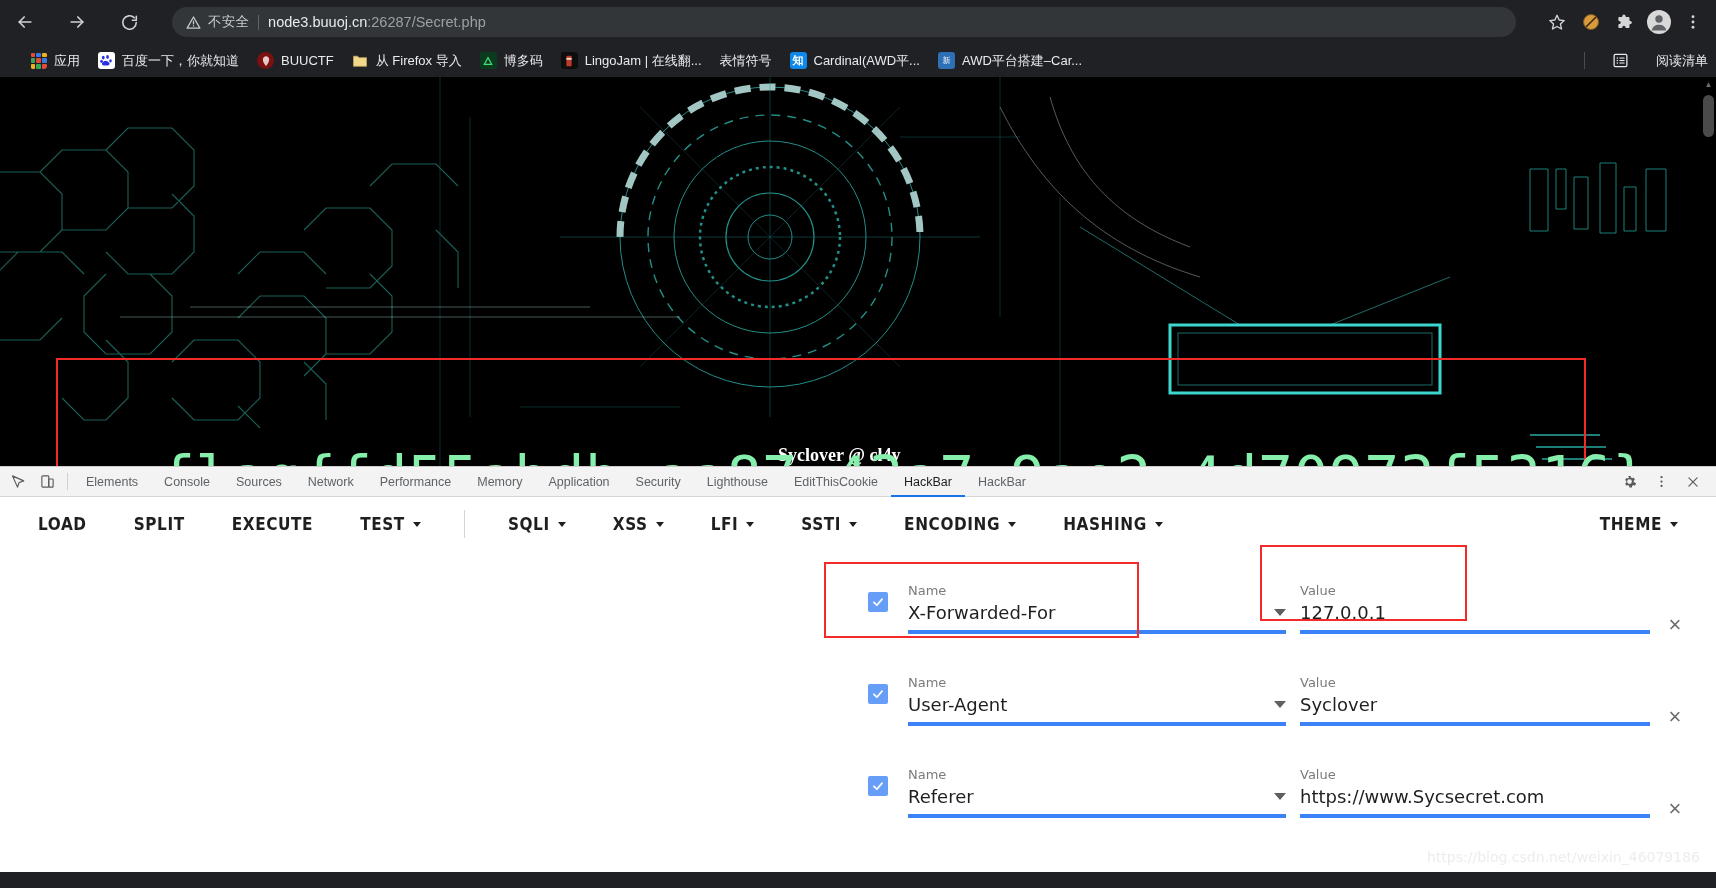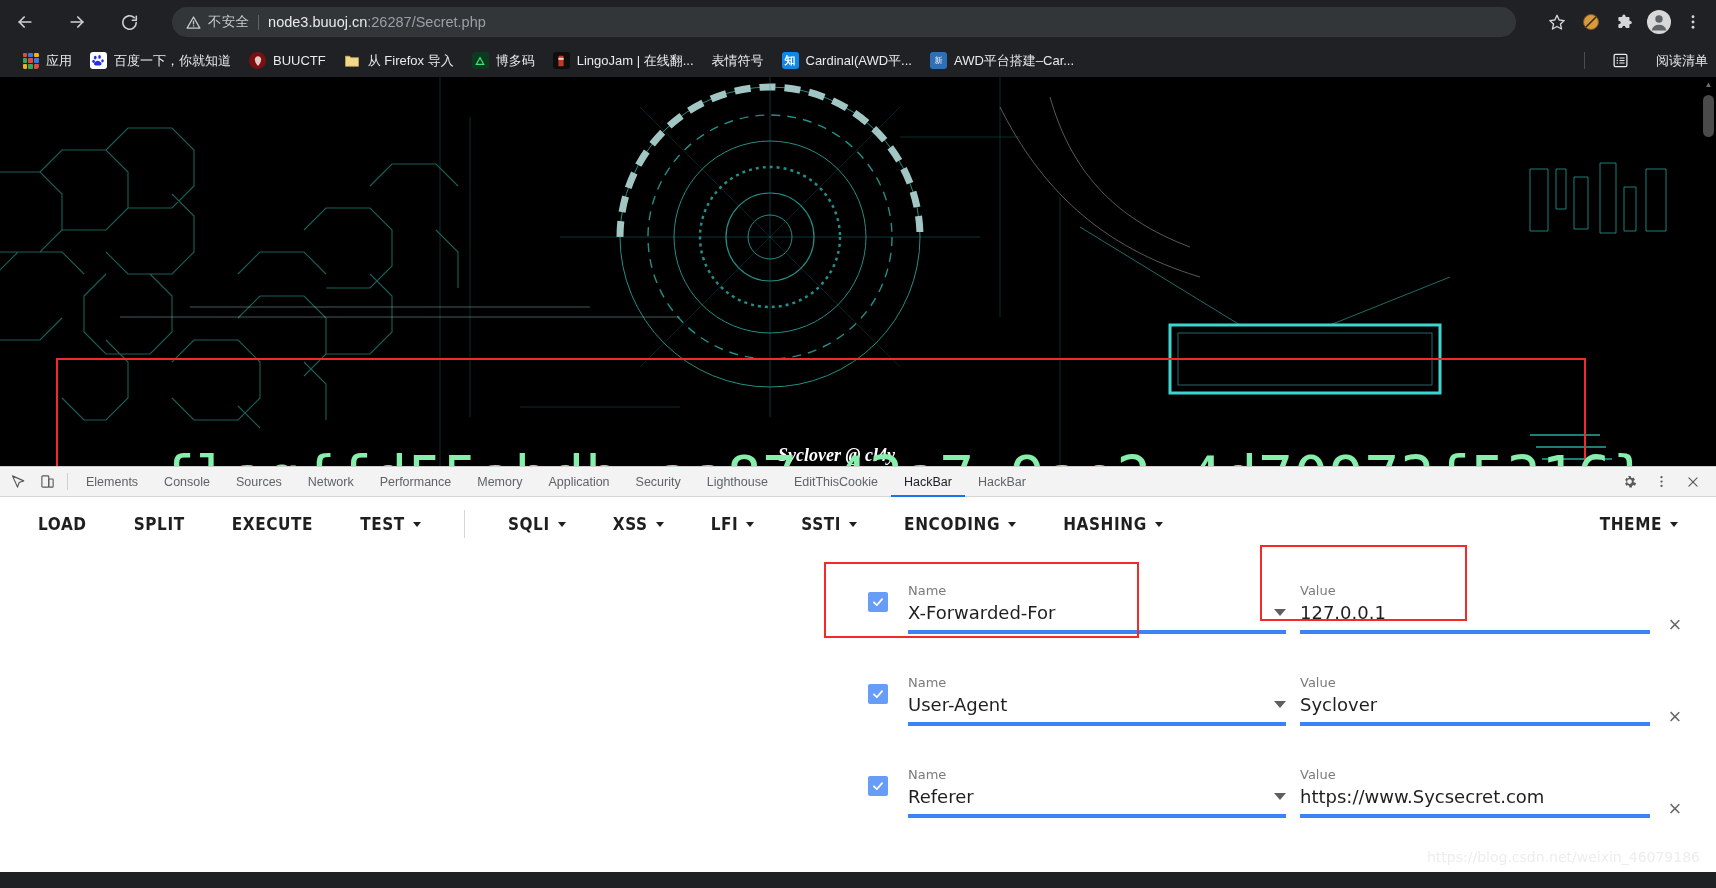--- a/index.html
+++ b/index.html
@@ -41,21 +41,21 @@
   .url b { color: #e8eaed; font-weight: 400; }
   .tb-right { display: flex; align-items: center; gap: 4px; flex: 0 0 auto; }
   .tb-ico {
     width: 30px; height: 30px; display: flex;
     align-items: center; justify-content: center; color: #d4d6d8;
   }
 
   
   .bookmarks {
     height: 33px; display: flex; align-items: center;
-    padding: 0 13px; background: #202124; position: relative;
+    padding: 0 21px; background: #202124; position: relative;
   }
   .bm {
     display: flex; align-items: center; gap: 7px;
     padding: 3px 9px; border-radius: 4px; flex: 0 0 auto;
     max-width: 210px;
   }
   .bm-label {
     font-size: 13px; color: #e8eaed; white-space: nowrap;
     overflow: hidden; text-overflow: ellipsis;
   }
@@ -101,21 +101,21 @@
     border: 2.2px solid #f22a2a; pointer-events: none;
   }
   .flagtext {
     position: absolute; left: 160px; top: 372px;
     font-family: "DejaVu Sans Mono", monospace;
     font-size: 58px; color: #86efac; letter-spacing: .5px;
     white-space: nowrap; line-height: 1;
   }
   .syclover {
     position: absolute; left: 778px; top: 368px;
-    font-family: "Liberation Serif", serif; font-style: italic;
+    font-family: "Liberation Serif", serif; 
     font-weight: bold; font-size: 18px; color: #fff;
     white-space: nowrap;
   }
 
   
   .devtools {
     position: absolute; left: 0; bottom: 16px; width: 100%; height: 406px;
     background: #fff; border-top: 1px solid #cdcdcd;
     display: flex; flex-direction: column;
   }

